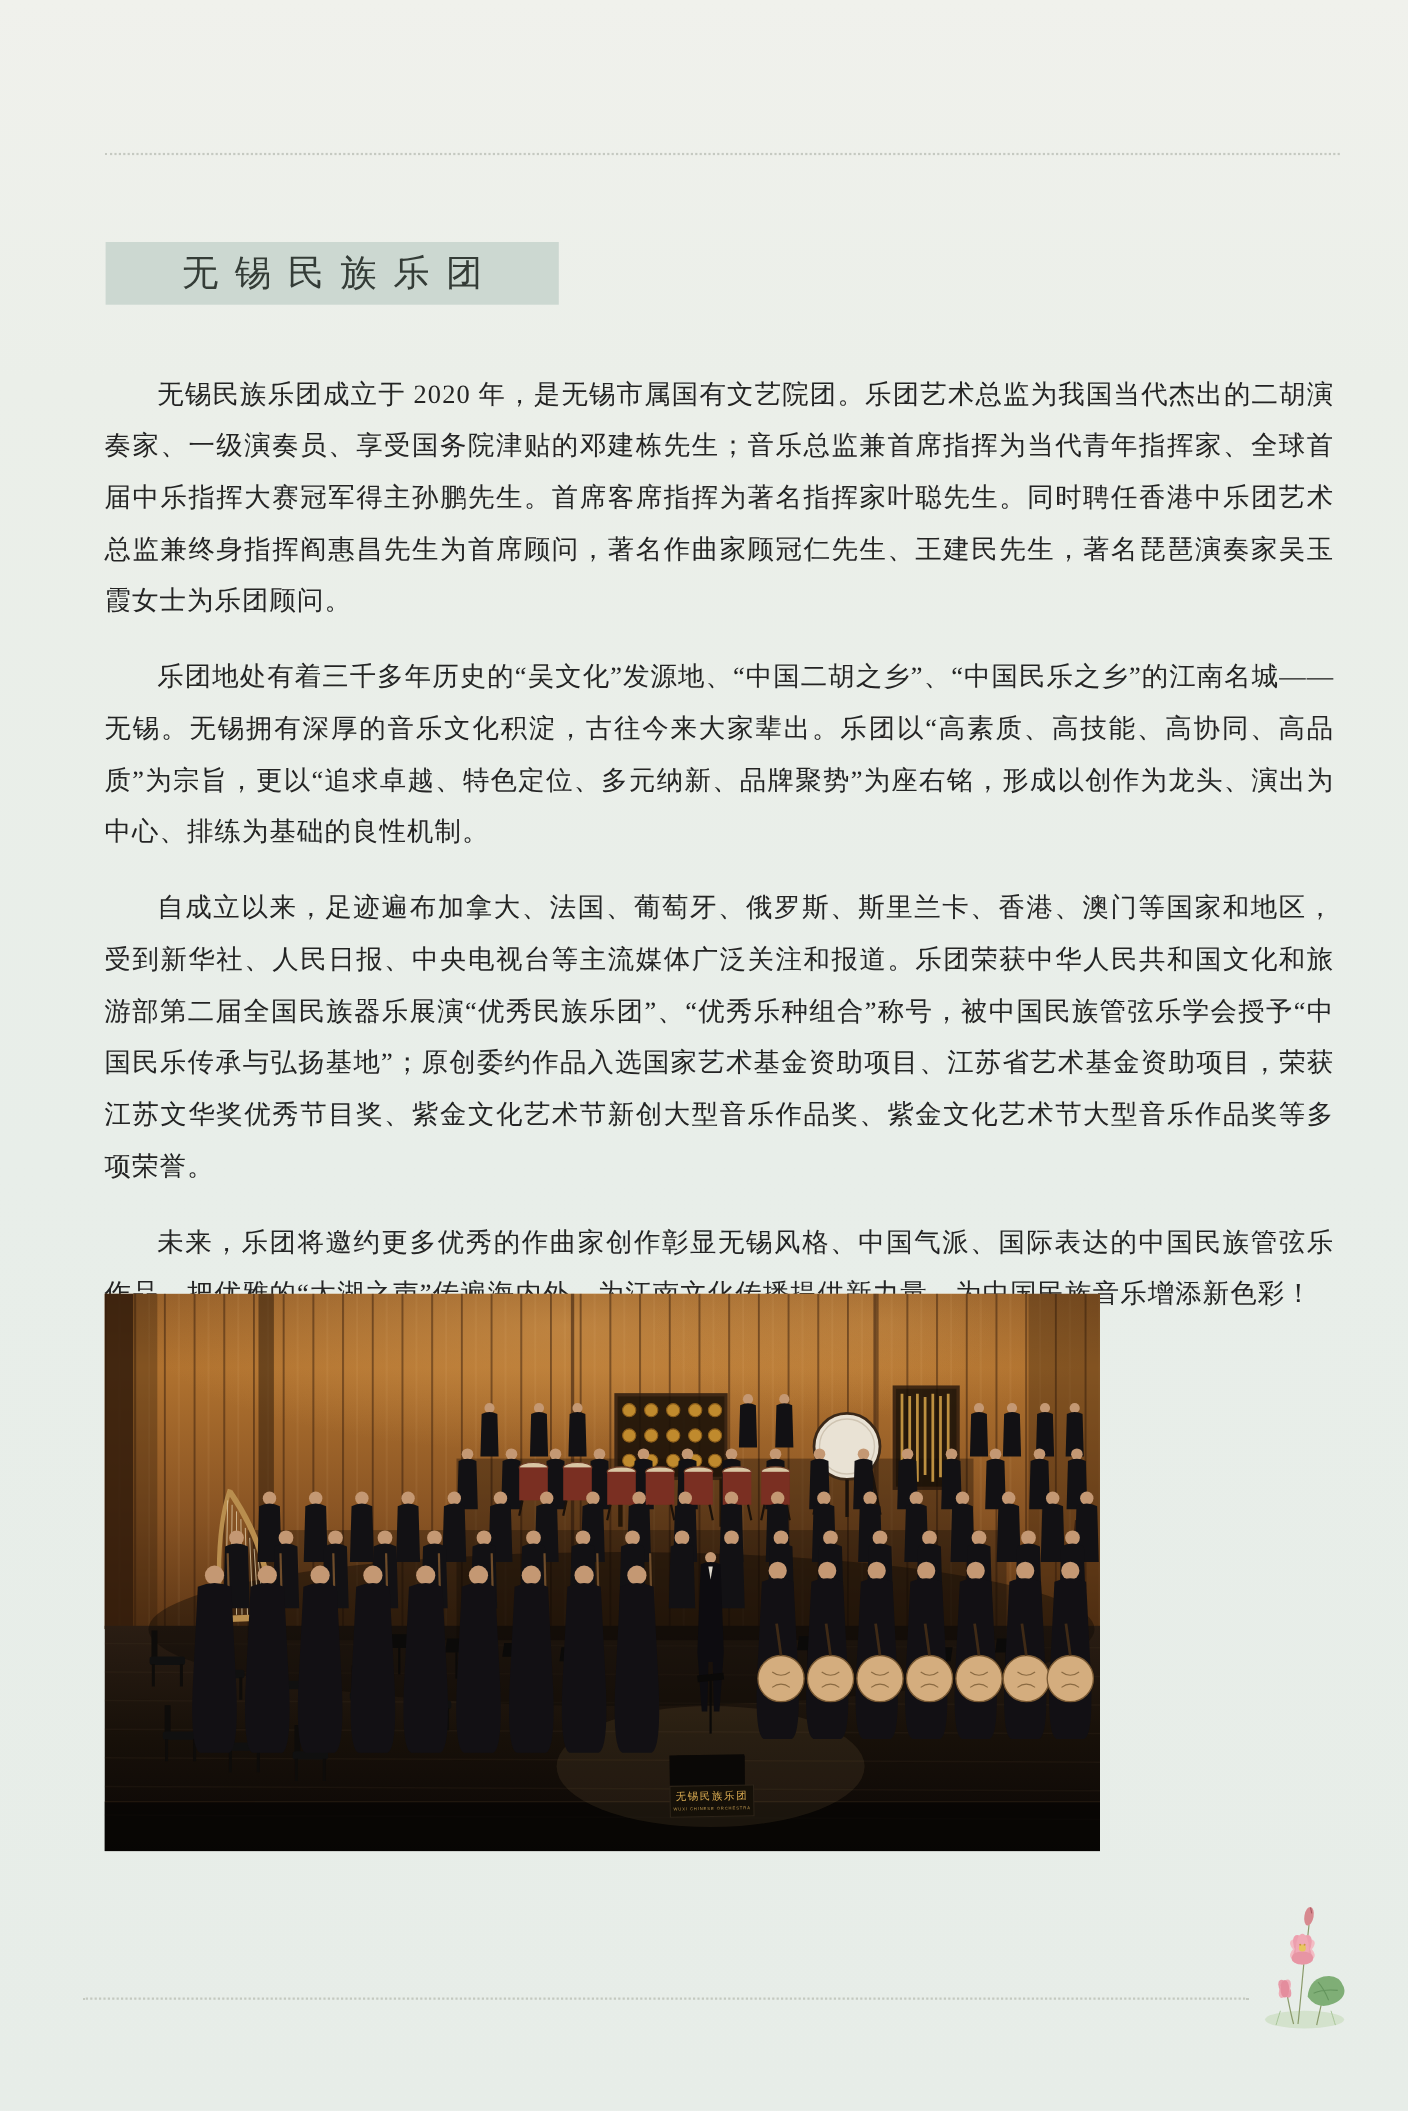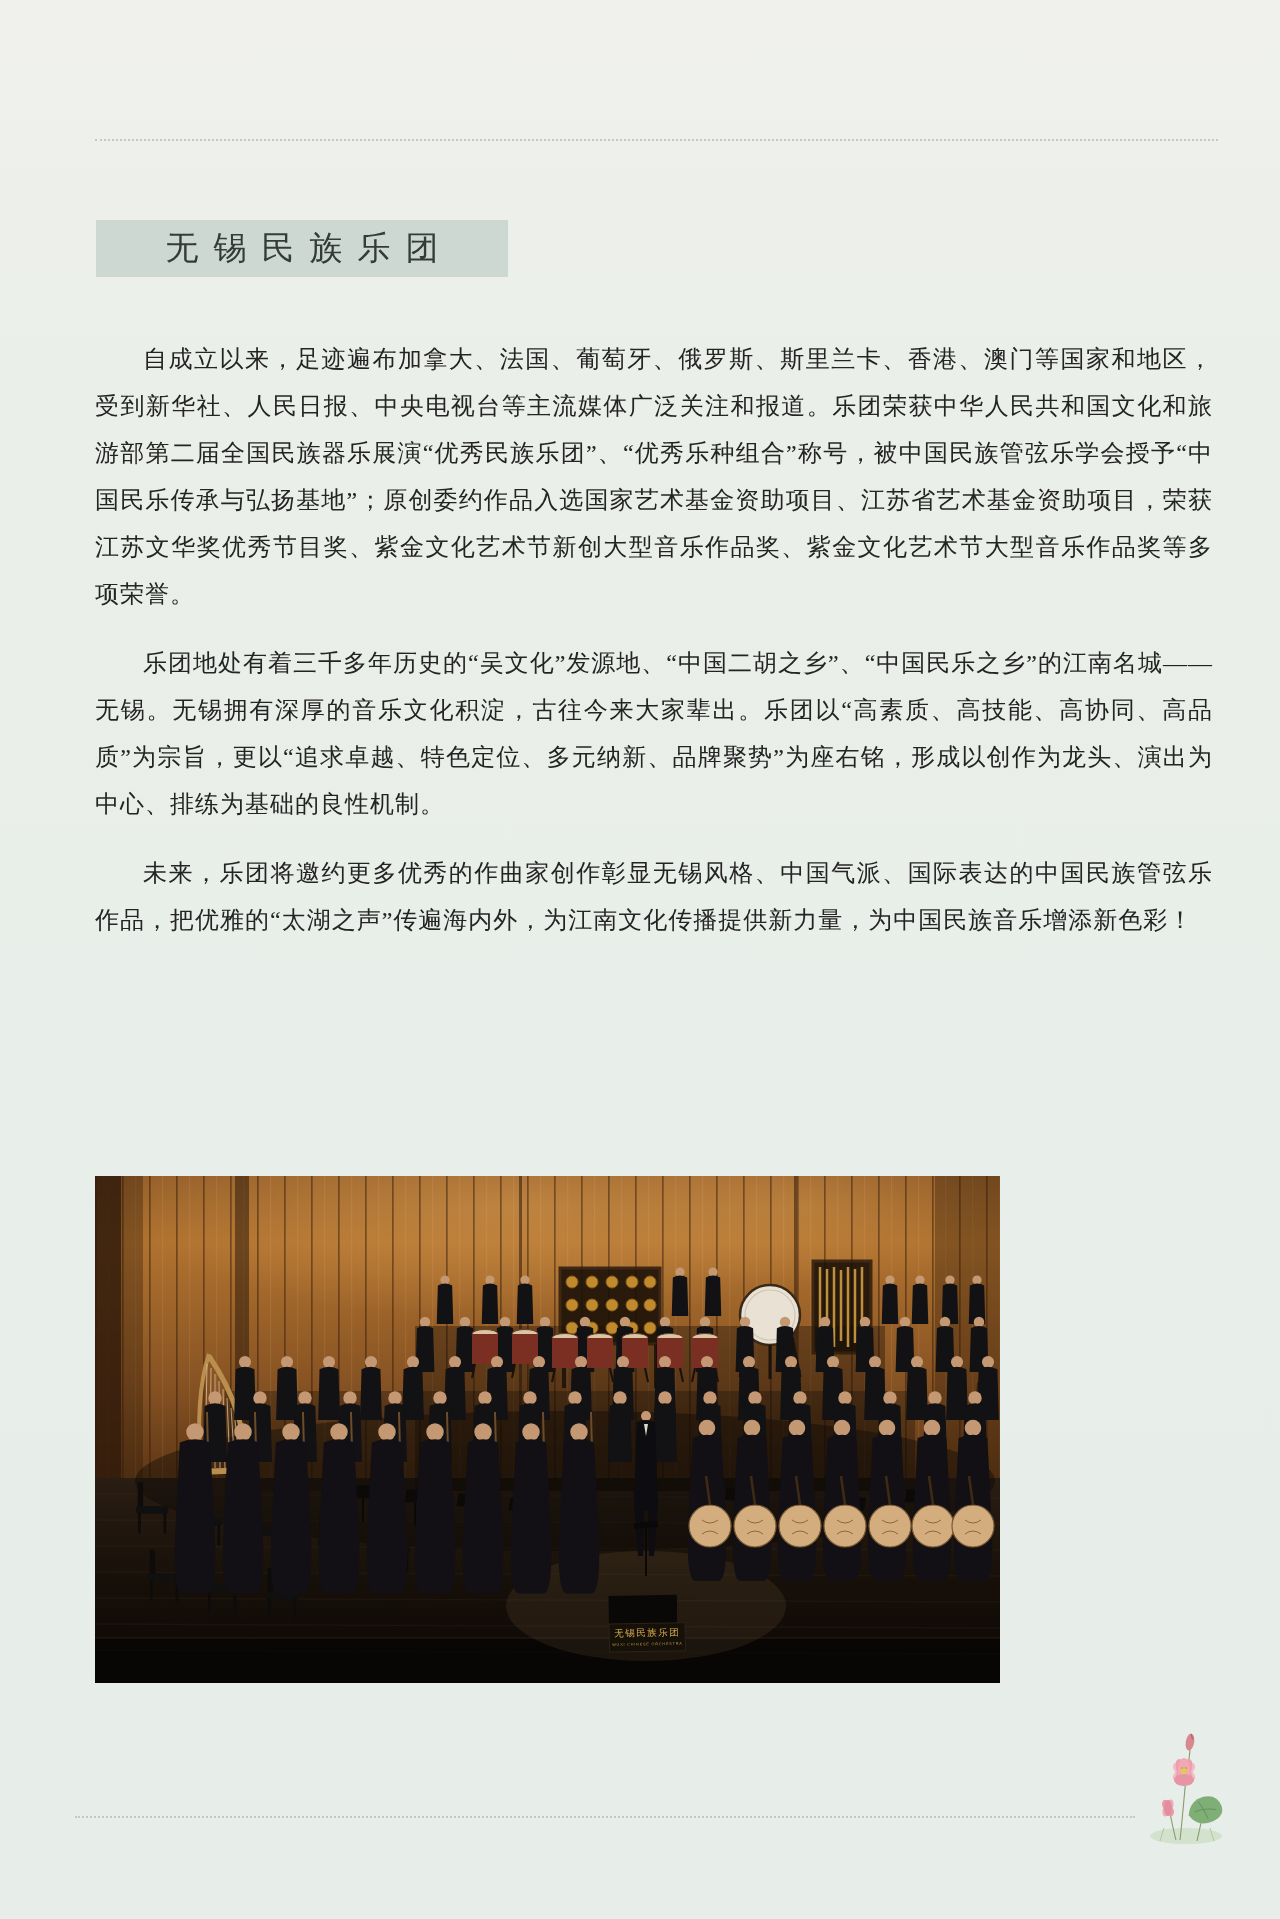--- a/index.html
+++ b/index.html
@@ -33,22 +33,23 @@
   }
 </style>
 </head>
 <body>
 
 <div class="rule top"></div>
 
 <div class="title-badge">无锡民族乐团</div>
 
 <div class="article">
+  <p>无锡民族乐团成立于 2020 年，是无锡市属国有文艺院团。乐团艺术总监为我国当代杰出的二胡演奏家、一级演奏员、享受国务院津贴的邓建栋先生；音乐总监兼首席指挥为当代青年指挥家、全球首届中乐指挥大赛冠军得主孙鹏先生。首席客席指挥为著名指挥家叶聪先生。同时聘任香港中乐团艺术总监兼终身指挥阎惠昌先生为首席顾问，著名作曲家顾冠仁先生、王建民先生，著名琵琶演奏家吴玉霞女士为乐团顾问。</p>
+  <p>乐团地处有着三千多年历史的“吴文化”发源地、“中国二胡之乡”、“中国民乐之乡”的江南名城——无锡。无锡拥有深厚的音乐文化积淀，古往今来大家辈出。乐团以“高素质、高技能、高协同、高品质”为宗旨，更以“追求卓越、特色定位、多元纳新、品牌聚势”为座右铭，形成以创作为龙头、演出为中心、排练为基础的良性机制。</p>
   <p>自成立以来，足迹遍布加拿大、法国、葡萄牙、俄罗斯、斯里兰卡、香港、澳门等国家和地区，受到新华社、人民日报、中央电视台等主流媒体广泛关注和报道。乐团荣获中华人民共和国文化和旅游部第二届全国民族器乐展演“优秀民族乐团”、“优秀乐种组合”称号，被中国民族管弦乐学会授予“中国民乐传承与弘扬基地”；原创委约作品入选国家艺术基金资助项目、江苏省艺术基金资助项目，荣获江苏文华奖优秀节目奖、紫金文化艺术节新创大型音乐作品奖、紫金文化艺术节大型音乐作品奖等多项荣誉。</p>
-  <p>乐团地处有着三千多年历史的“吴文化”发源地、“中国二胡之乡”、“中国民乐之乡”的江南名城——无锡。无锡拥有深厚的音乐文化积淀，古往今来大家辈出。乐团以“高素质、高技能、高协同、高品质”为宗旨，更以“追求卓越、特色定位、多元纳新、品牌聚势”为座右铭，形成以创作为龙头、演出为中心、排练为基础的良性机制。</p>
   <p>未来，乐团将邀约更多优秀的作曲家创作彰显无锡风格、中国气派、国际表达的中国民族管弦乐作品，把优雅的“太湖之声”传遍海内外，为江南文化传播提供新力量，为中国民族音乐增添新色彩！</p>
 </div>
 
 <div class="photo-wrap">
 <svg id="orch" width="905" height="507" viewBox="0 0 905 507" xmlns="http://www.w3.org/2000/svg">
   <defs>
     <linearGradient id="wallG" x1="0" y1="0" x2="0" y2="1">
       <stop offset="0" stop-color="#96602a"></stop>
       <stop offset="0.22" stop-color="#b0722f"></stop>
       <stop offset="0.65" stop-color="#8a5524"></stop>

